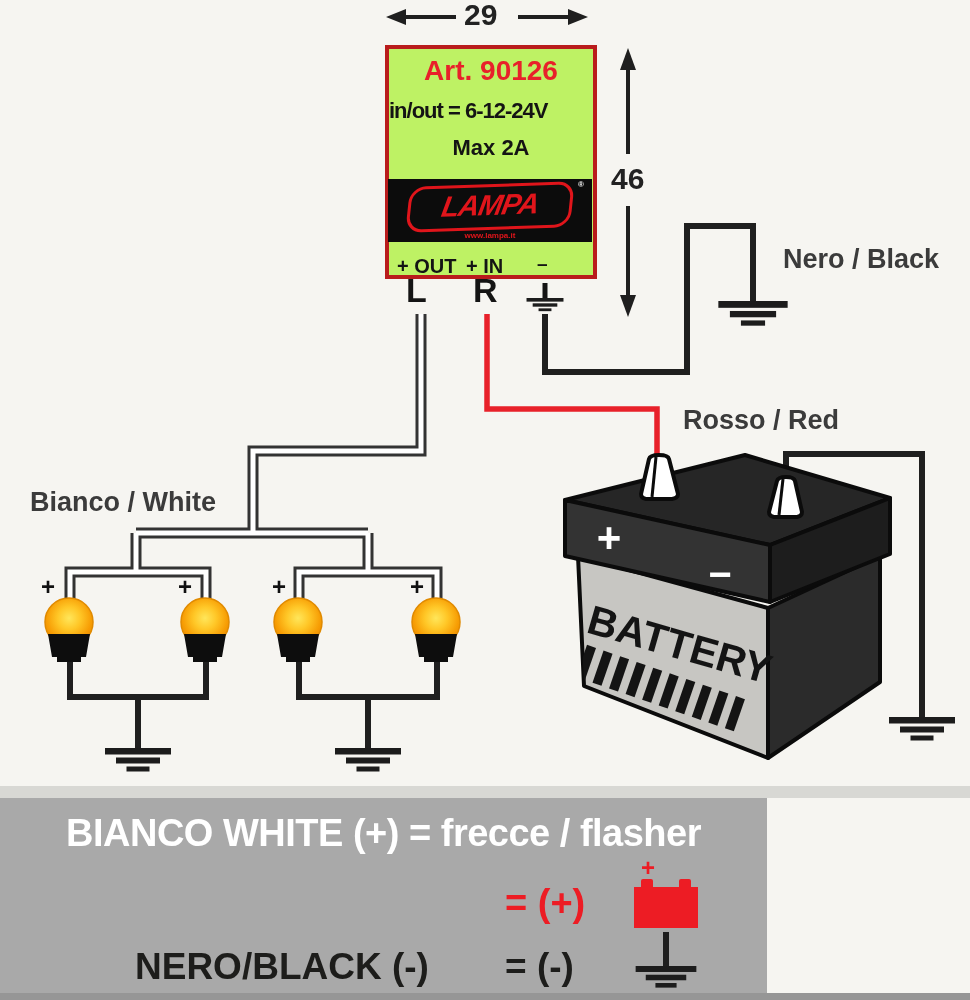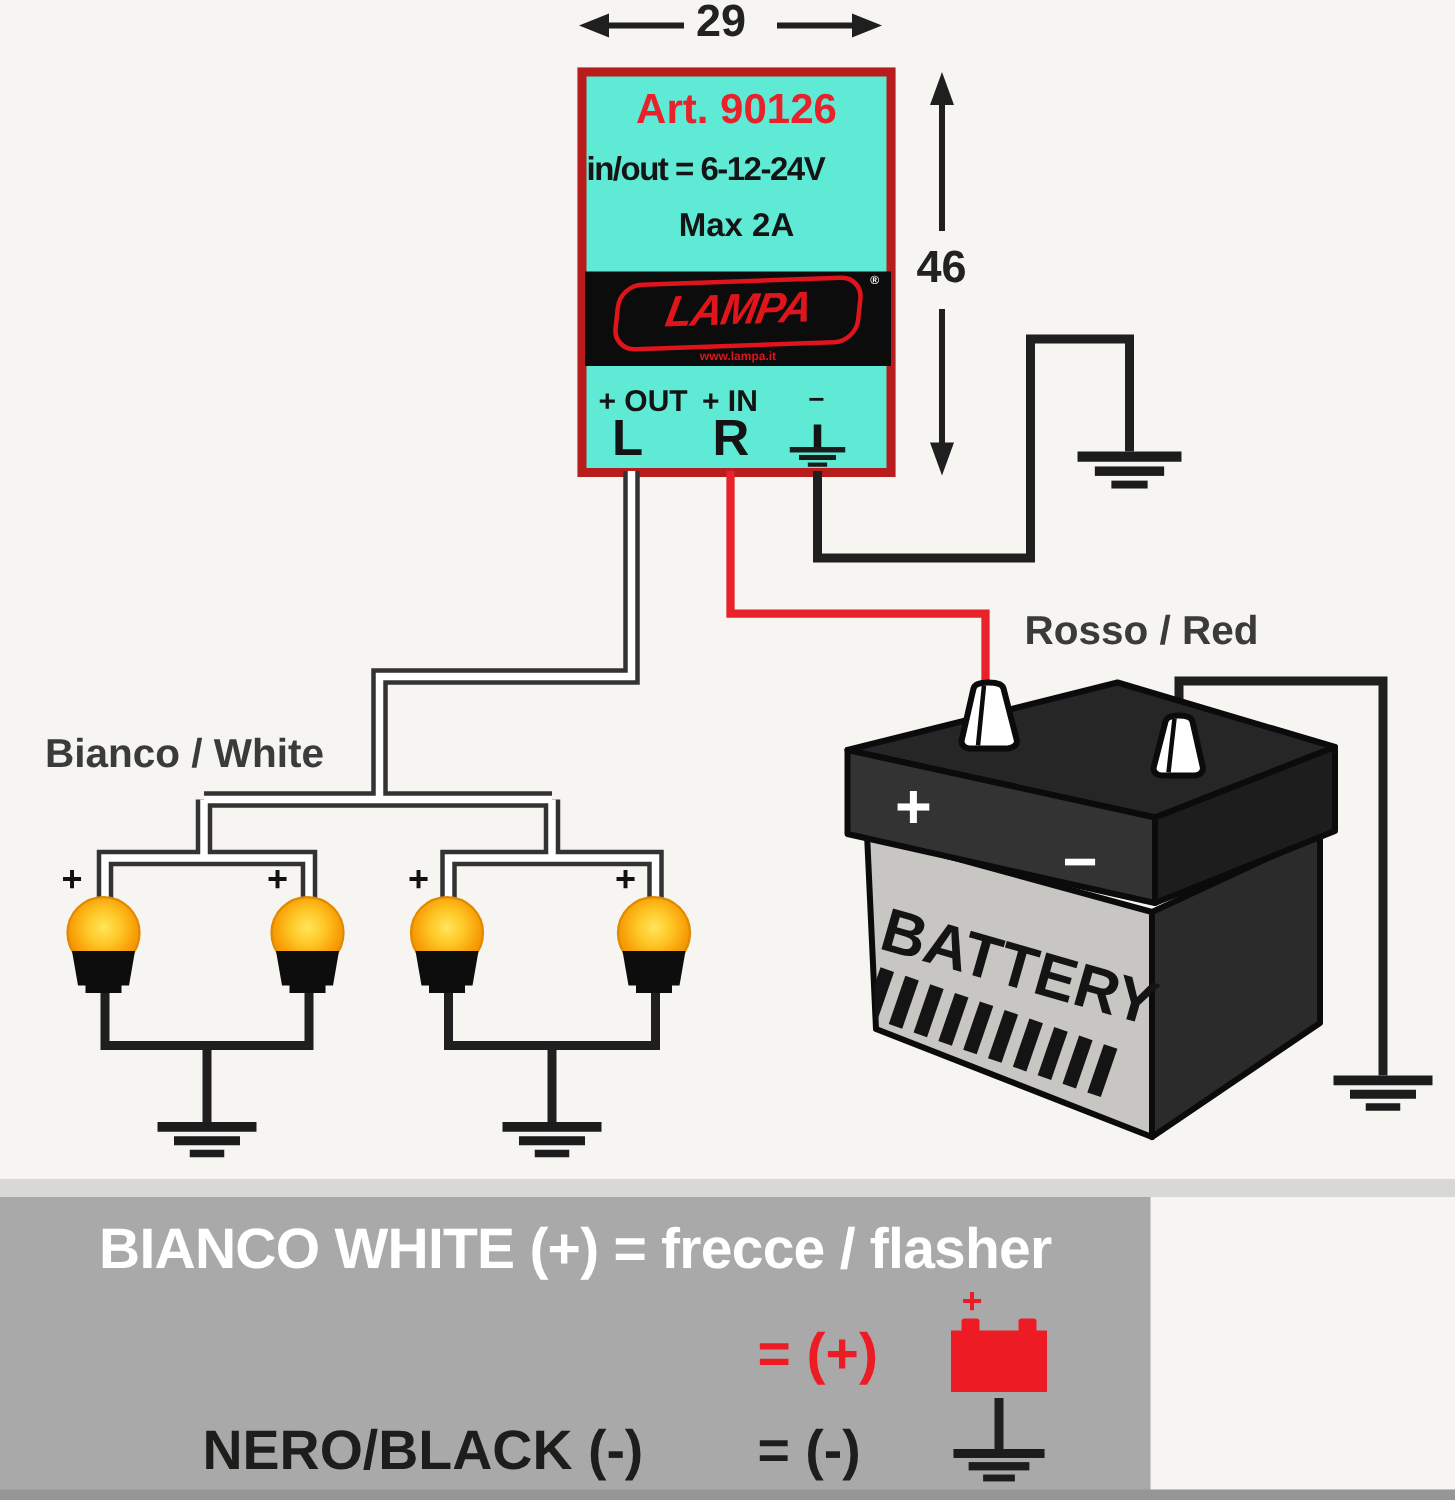--- a/index.html
+++ b/index.html
@@ -1,22 +1,22 @@
 <!DOCTYPE html>
 <html><head>
 <meta charset="utf-8">
 <style>
   html,body{margin:0;padding:0;background:#e9e9e6;}
   #stage{position:relative;width:970px;height:1000px;background:#f6f5f1;overflow:hidden;
          font-family:"Liberation Sans","DejaVu Sans",sans-serif;}
   .abs{position:absolute;}
   .txt{color:#111;white-space:nowrap;}
   
-  #module{left:385px;top:45px;width:212px;height:273px;border:6px solid #b91c1c;
-          background:#5eead4;box-sizing:border-box;}
+  #module{left:385px;top:45px;width:212px;height:234px;border:4px solid #b91c1c;
+          background:#bef264;box-sizing:border-box;}
   .mod-art{left:0;right:0;top:6px;text-align:center;font-weight:bold;font-size:28px;color:#e8212a;}
   .mod-spec{left:0;right:0;top:49px;font-weight:bold;font-size:22px;letter-spacing:-1px;color:#141414;}
   .mod-max{left:0;right:0;top:86px;text-align:center;font-weight:bold;font-size:22px;color:#141414;}
   .mod-band{left:-1px;top:130px;width:204px;height:63px;background:#0c0c0c;}
   .logo-frame{left:50%;top:5px;transform:translateX(-50%) skewX(-8deg) rotate(-2deg);
               width:158px;height:40px;border:3px solid #e0151b;border-radius:16px;}
   .logo-text{left:0;right:0;top:2px;text-align:center;font-style:italic;font-weight:bold;
              font-size:29px;letter-spacing:-1px;color:#e0151b;transform:skewX(-4deg);}
   .logo-url{left:0;right:0;bottom:2px;text-align:center;font-weight:bold;font-size:8px;color:#e0151b;}
   .logo-reg{right:8px;top:1px;color:#ffffff;font-size:8px;font-weight:bold;}
@@ -63,20 +63,21 @@
     <div class="abs t-small" style="left:148px;top:204px;font-size:19px;">–</div>
     <div class="abs t-big" style="left:17px;top:222px;">L</div>
     <div class="abs t-big" style="left:84px;top:222px;">R</div>
   </div>
 
   <div class="abs dim" style="left:464px;top:-2px;">29</div>
   <div class="abs dim" style="left:611px;top:162px;">46</div>
 
   <div class="abs wire-label" style="left:30px;top:487px;">Bianco / White</div>
   <div class="abs wire-label" style="left:683px;top:405px;">Rosso / Red</div>
+  <div class="abs wire-label" style="left:783px;top:244px;">Nero / Black</div>
 
   <div class="abs bulb-plus" style="left:41px;top:573px;">+</div>
   <div class="abs bulb-plus" style="left:178px;top:573px;">+</div>
   <div class="abs bulb-plus" style="left:272px;top:573px;">+</div>
   <div class="abs bulb-plus" style="left:410px;top:573px;">+</div>
 
   <div id="legend-strip" class="abs layer1"></div>
   <div id="legend" class="abs layer1">
     <div class="abs leg1">BIANCO WHITE (+) = frecce / flasher</div>
     <div class="abs leg-eq2">= (+)</div>

